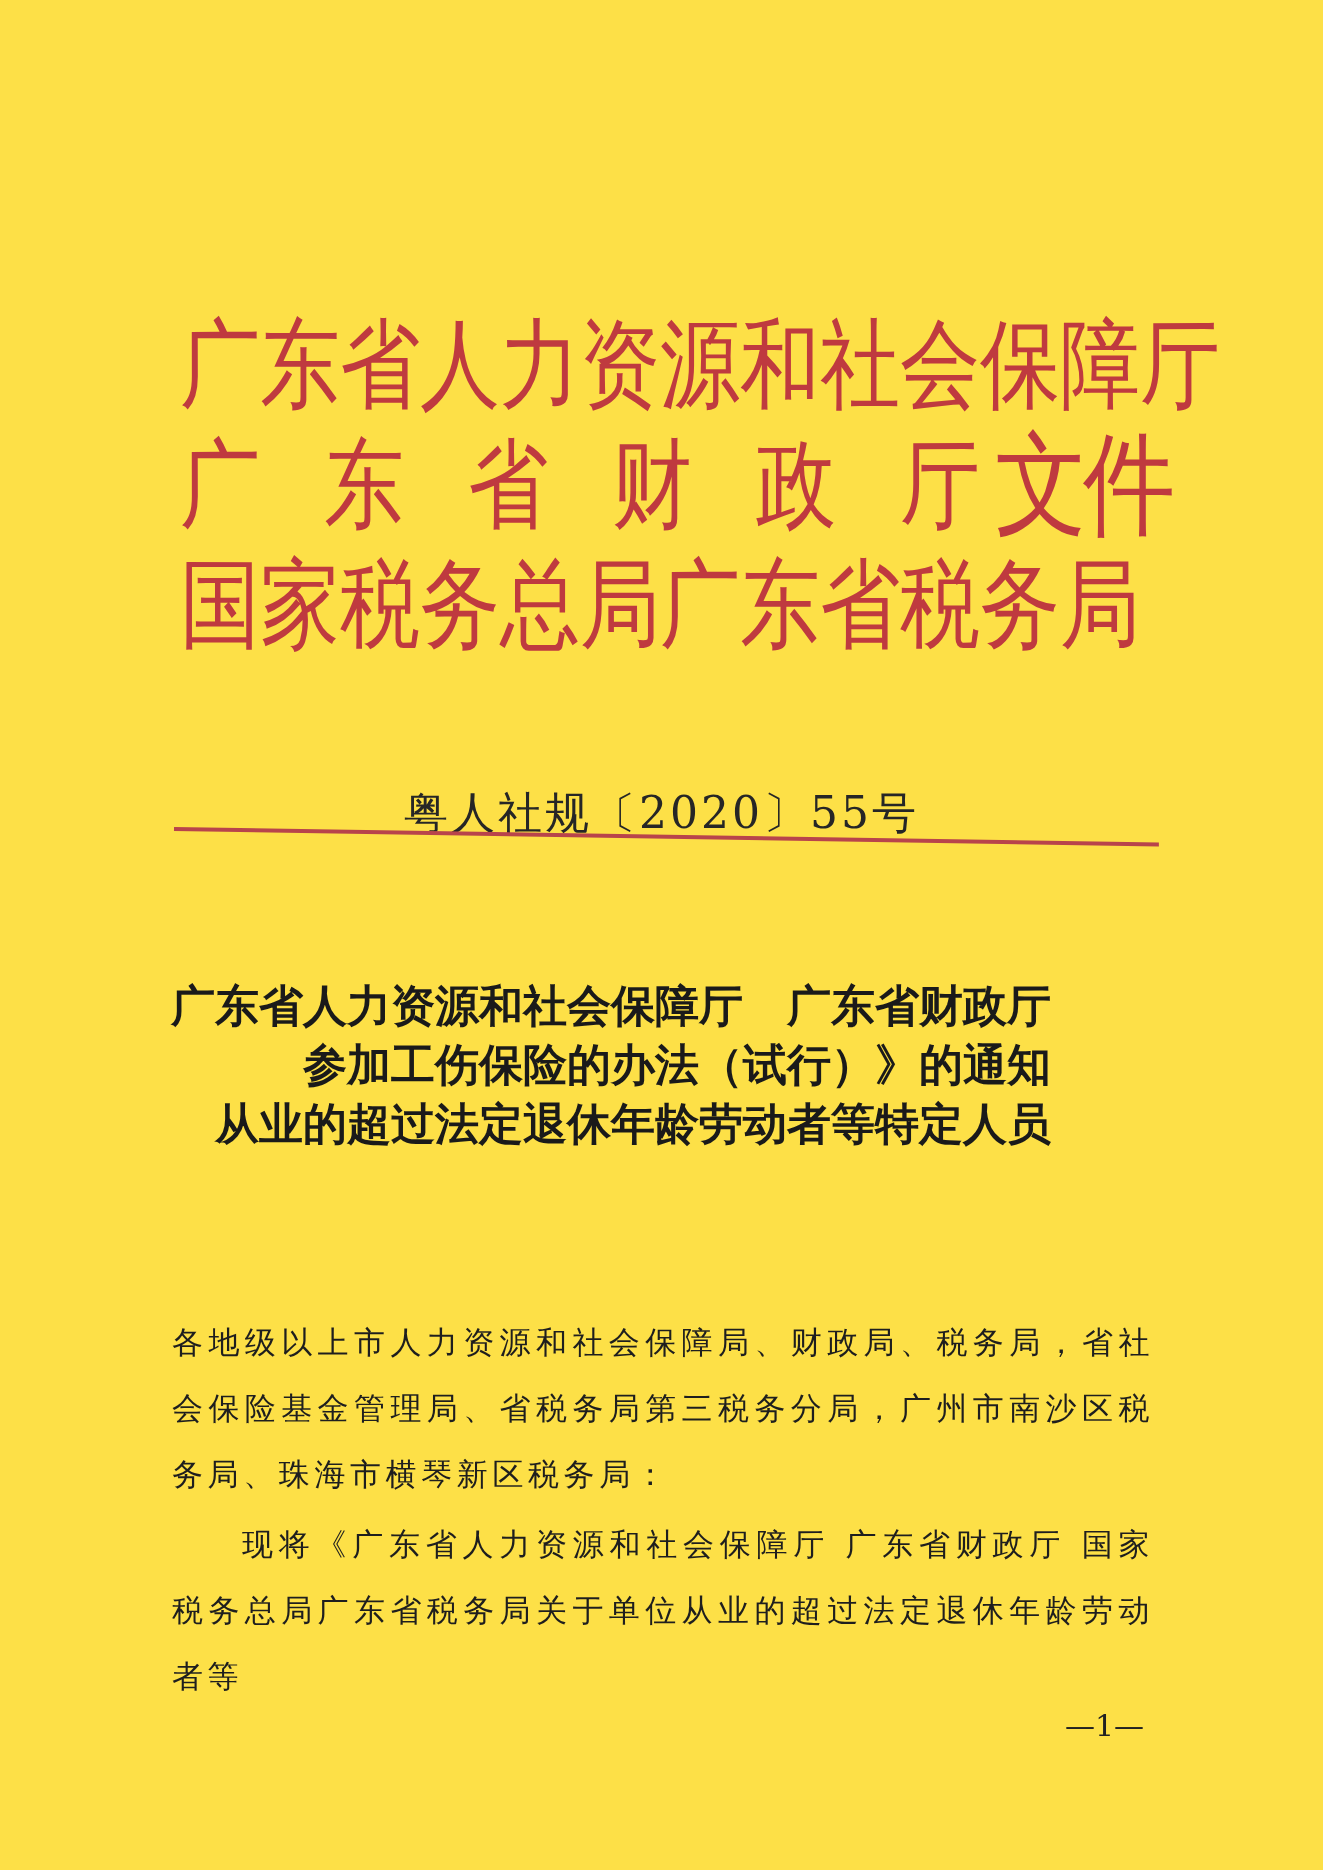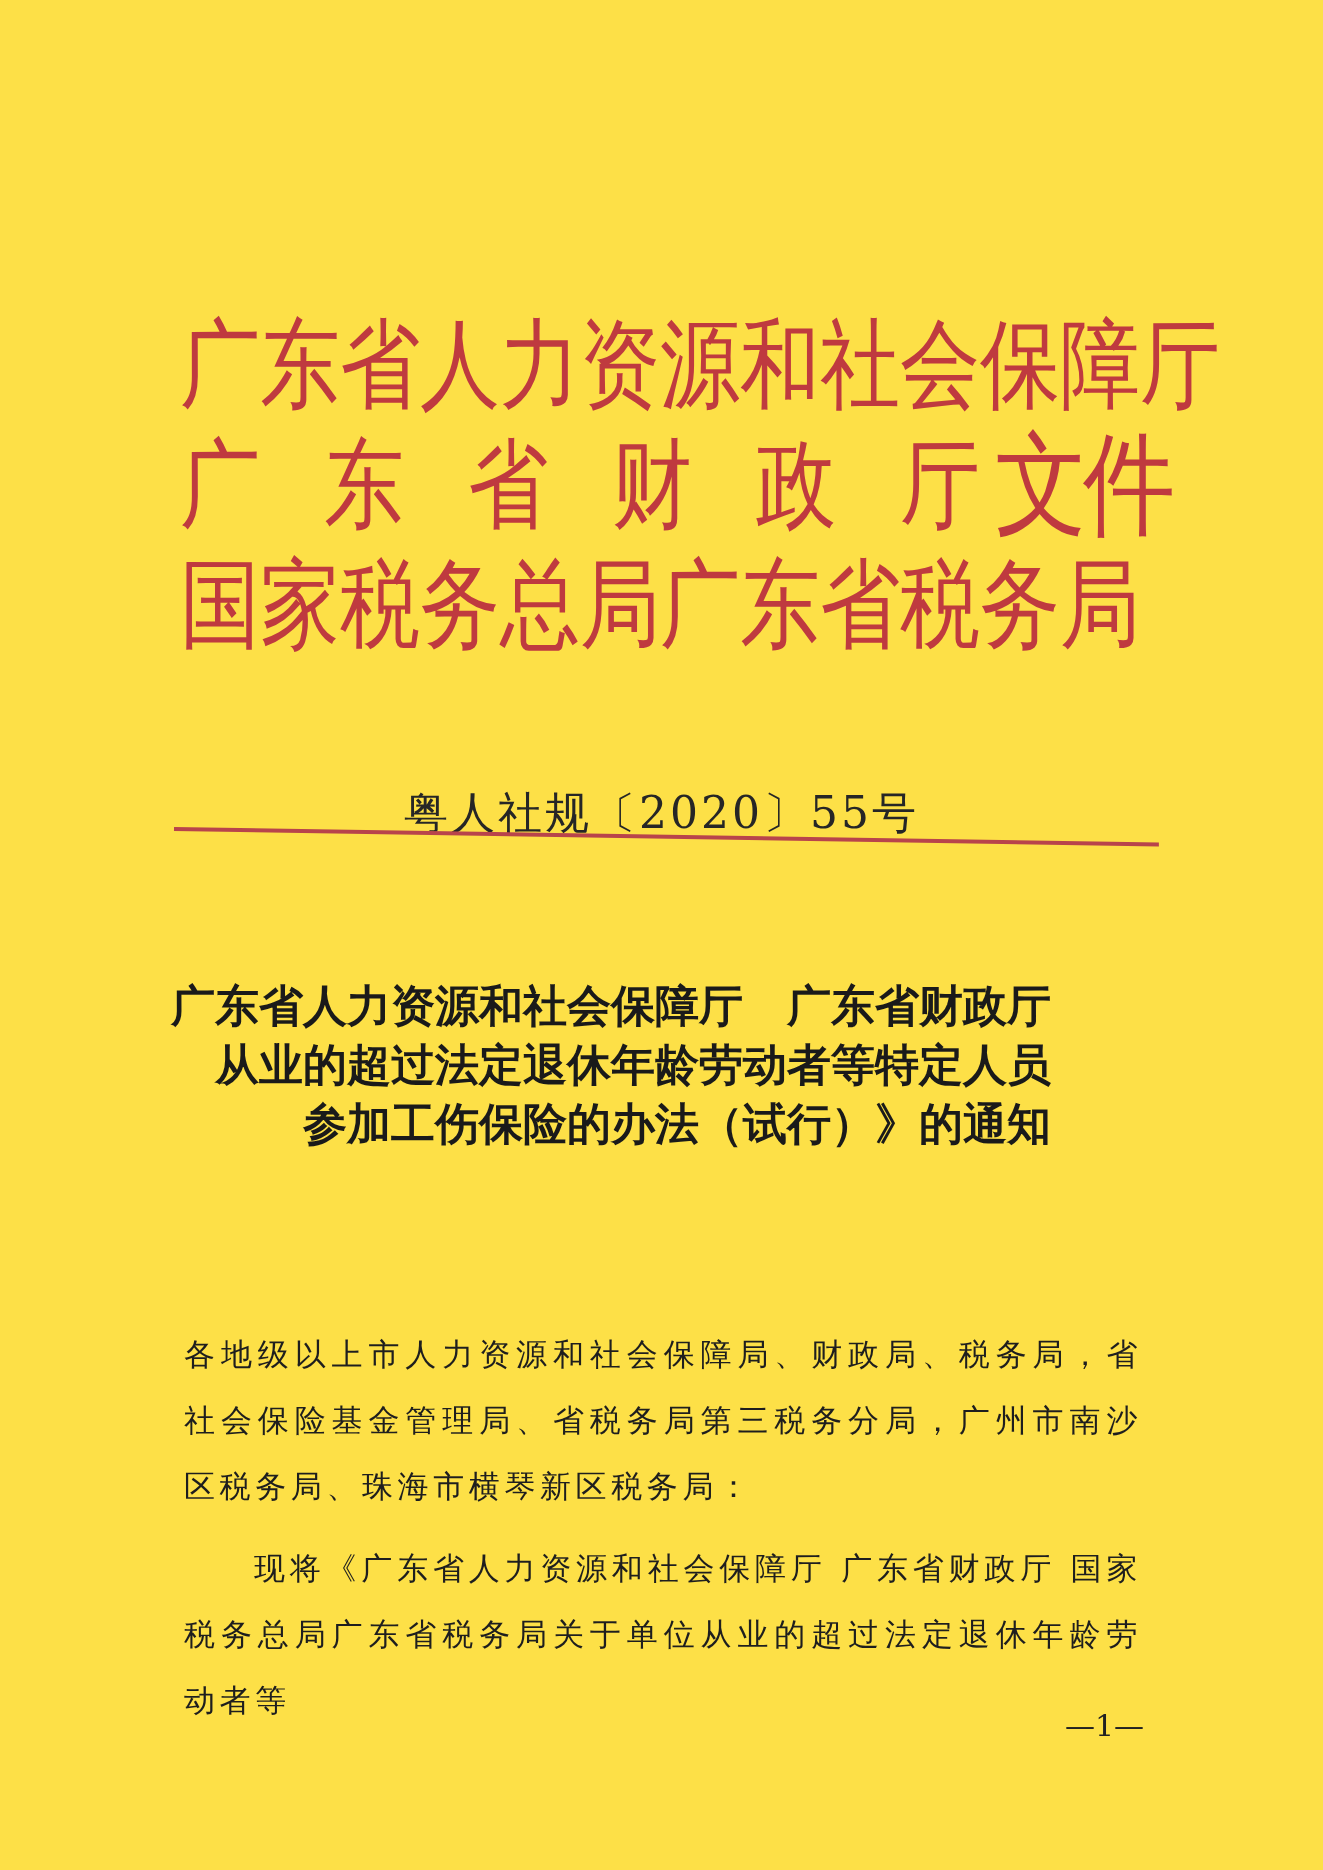--- a/index.html
+++ b/index.html
@@ -23,21 +23,21 @@
           transform: rotate(0.9deg); transform-origin: left center; }
 
   .title { position: absolute; left: 0; width: 1051px; top: 960px; text-align: right;
            font-size: 44px; font-weight: bold; line-height: 59px; color: #1a1a1a;
            font-family: "DejaVu Sans", "Liberation Sans", sans-serif; margin-top: 16px; }
   .title div { white-space: nowrap; }
 
   .body { position: absolute; left: 168px; width: 990px; top: 1305px; font-size: 31px;
           line-height: 66px; letter-spacing: 4.6px; color: #1e1e1e; text-align: justify;
           font-family: "DejaVu Sans", "Liberation Sans", sans-serif; }
-  .body p { margin: 16px; }
+  .body p { margin: 4px; }
   .body .indent { text-indent: 70px; }
 
   .pageno { position: absolute; left: 1065px; top: 1708px; font-size: 30px; color: #222; }
 </style>
 </head>
 <body>
 
 <div class="page">
 
   <div class="hdr hdr-1">广东省人力资源和社会保障厅</div>
@@ -54,22 +54,22 @@
     <span class="wenjian">文件</span>
   </div>
 
   <div class="hdr hdr-3">国家税务总局广东省税务局</div>
 
   <div class="docno">粤人社规〔2020〕55号</div>
   <div class="rule"></div>
 
   <div class="title">
     <div>广东省人力资源和社会保障厅　广东省财政厅</div>
+    <div>参加工伤保险的办法（试行）》的通知</div>
     <div>从业的超过法定退休年龄劳动者等特定人员</div>
-    <div>参加工伤保险的办法（试行）》的通知</div>
   </div>
 
   <div class="body">
     <p>各地级以上市人力资源和社会保障局、财政局、税务局，省社会保险基金管理局、省税务局第三税务分局，广州市南沙区税务局、珠海市横琴新区税务局：</p>
     <p class="indent">现将《广东省人力资源和社会保障厅 广东省财政厅 国家税务总局广东省税务局关于单位从业的超过法定退休年龄劳动者等</p>
   </div>
 
   <div class="pageno">—1—</div>
 </div>
 

